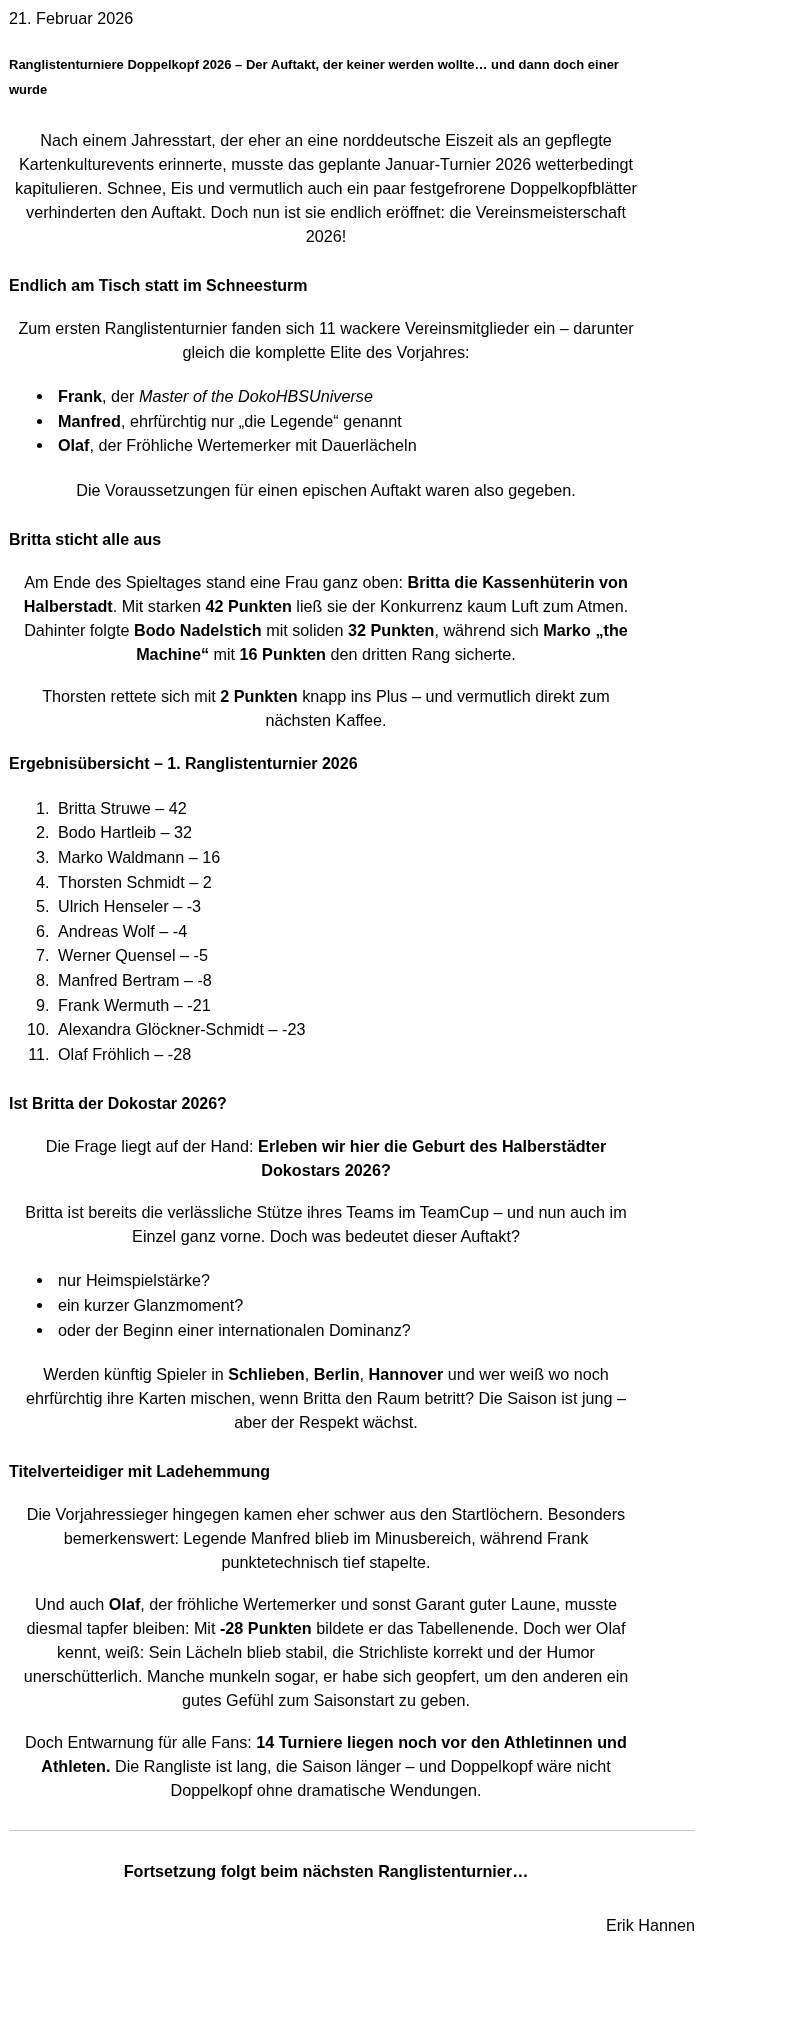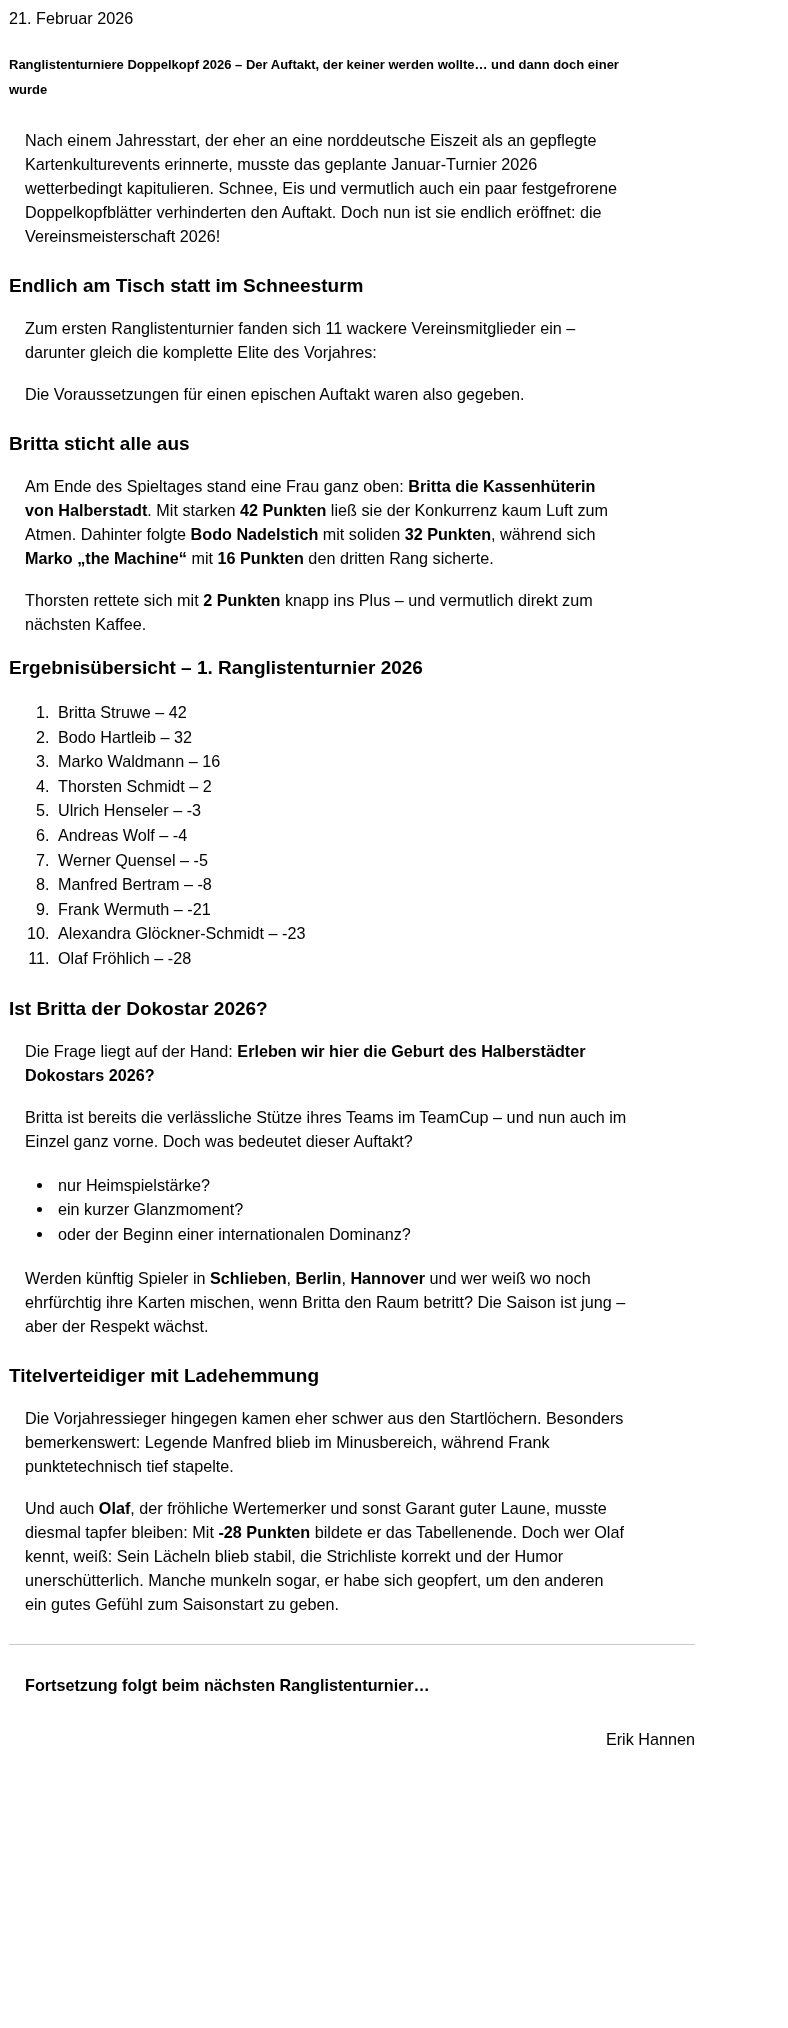--- a/index.html
+++ b/index.html
@@ -16,26 +16,26 @@
   }
   .date { margin: 0 0 22px 0; }
   .title {
     font-weight: 700;
     font-size: 13px;
     line-height: 25px;
     margin: 0 0 26px 0;
   }
   .heading {
     font-weight: 700;
-    font-size: 19px;
+    font-size: 16px;
     line-height: 24px;
     margin: 26px 0 10px 0;
   }
   .heading.tight { margin-top: 20px; }
-  .paragraph { margin: 18px 16px; }
+  .paragraph { margin: 18px 4px; text-align: center; }
   ul.bullets { list-style: disc; margin: 20px 0; padding: 0 0 0 45px; }
   ol.ranking { list-style: decimal; margin: 20px 0; padding: 0 0 0 45px; }
   li { padding-left: 4px; line-height: 24.6px; }
   hr.divider {
     border: 0;
     border-top: 1px solid #c9c9c9;
     margin: 28px -52px 28px 0;
   }
   .signature { text-align: right; margin: 30px -52px 0 0; }
   b { font-weight: 700; }
@@ -44,20 +44,25 @@
 </head>
 <body>
 
 <main class="doc">
   <p class="date">21. Februar 2026</p>
   <h1 class="title">Ranglistenturniere Doppelkopf 2026 – Der Auftakt, der keiner werden wollte… und dann doch einer wurde</h1>
   <div id="doc-blocks">
       <p class="paragraph"><span>Nach einem Jahresstart, der eher an eine norddeutsche Eiszeit als an gepflegte Kartenkulturevents erinnerte, musste das geplante Januar-Turnier 2026 wetterbedingt kapitulieren. Schnee, Eis und vermutlich auch ein paar festgefrorene Doppelkopfblätter verhinderten den Auftakt. Doch nun ist sie endlich eröffnet: die Vereinsmeisterschaft 2026!</span></p>
       <h2 class="heading"><span>Endlich am Tisch statt im Schneesturm</span></h2>
       <p class="paragraph"><span>Zum ersten Ranglistenturnier fanden sich 11 wackere Vereinsmitglieder ein – darunter gleich die komplette Elite des Vorjahres:</span></p>
+      <ul class="bullets">
+        <li><b>Frank</b><span>, der </span><i>Master of the DokoHBSUniverse</i></li>
+        <li><b>Manfred</b><span>, ehrfürchtig nur „die Legende“ genannt</span></li>
+        <li><b>Olaf</b><span>, der Fröhliche Wertemerker mit Dauerlächeln</span></li>
+      </ul>
       <p class="paragraph"><span>Die Voraussetzungen für einen epischen Auftakt waren also gegeben.</span></p>
       <h2 class="heading"><span>Britta sticht alle aus</span></h2>
       <p class="paragraph"><span>Am Ende des Spieltages stand eine Frau ganz oben: </span><b>Britta die Kassenhüterin von Halberstadt</b><span>. Mit starken </span><b>42 Punkten</b><span> ließ sie der Konkurrenz kaum Luft zum Atmen. Dahinter folgte </span><b>Bodo Nadelstich</b><span> mit soliden </span><b>32 Punkten</b><span>, während sich </span><b>Marko „the Machine“</b><span> mit </span><b>16 Punkten</b><span> den dritten Rang sicherte.</span></p>
       <p class="paragraph"><span>Thorsten rettete sich mit </span><b>2 Punkten</b><span> knapp ins Plus – und vermutlich direkt zum nächsten Kaffee.</span></p>
       <h2 class="heading tight"><span>Ergebnisübersicht – 1. Ranglistenturnier 2026</span></h2>
       <ol class="ranking">
         <li>Britta Struwe – 42</li>
         <li>Bodo Hartleib – 32</li>
         <li>Marko Waldmann – 16</li>
         <li>Thorsten Schmidt – 2</li>
@@ -74,17 +79,18 @@
       <p class="paragraph"><span>Britta ist bereits die verlässliche Stütze ihres Teams im TeamCup – und nun auch im Einzel ganz vorne. Doch was bedeutet dieser Auftakt?</span></p>
       <ul class="bullets">
         <li><span>nur Heimspielstärke?</span></li>
         <li><span>ein kurzer Glanzmoment?</span></li>
         <li><span>oder der Beginn einer internationalen Dominanz?</span></li>
       </ul>
       <p class="paragraph"><span>Werden künftig Spieler in </span><b>Schlieben</b><span>, </span><b>Berlin</b><span>, </span><b>Hannover</b><span> und wer weiß wo noch ehrfürchtig ihre Karten mischen, wenn Britta den Raum betritt? Die Saison ist jung – aber der Respekt wächst.</span></p>
       <h2 class="heading"><span>Titelverteidiger mit Ladehemmung</span></h2>
       <p class="paragraph"><span>Die Vorjahressieger hingegen kamen eher schwer aus den Startlöchern. Besonders bemerkenswert: Legende Manfred blieb im Minusbereich, während Frank punktetechnisch tief stapelte.</span></p>
       <p class="paragraph"><span>Und auch </span><b>Olaf</b><span>, der fröhliche Wertemerker und sonst Garant guter Laune, musste diesmal tapfer bleiben: Mit </span><b>-28 Punkten</b><span> bildete er das Tabellenende. Doch wer Olaf kennt, weiß: Sein Lächeln blieb stabil, die Strichliste korrekt und der Humor unerschütterlich. Manche munkeln sogar, er habe sich geopfert, um den anderen ein gutes Gefühl zum Saisonstart zu geben.</span></p>
+      <p class="paragraph"><span>Doch Entwarnung für alle Fans: </span><b>14 Turniere liegen noch vor den Athletinnen und Athleten.</b><span> Die Rangliste ist lang, die Saison länger – und Doppelkopf wäre nicht Doppelkopf ohne dramatische Wendungen.</span></p>
       <hr class="divider">
       <p class="paragraph"><b>Fortsetzung folgt beim nächsten Ranglistenturnier…</b><br></p>
       <p class="signature">Erik Hannen</p>
     </div>
 </main>
 
 </body></html>

